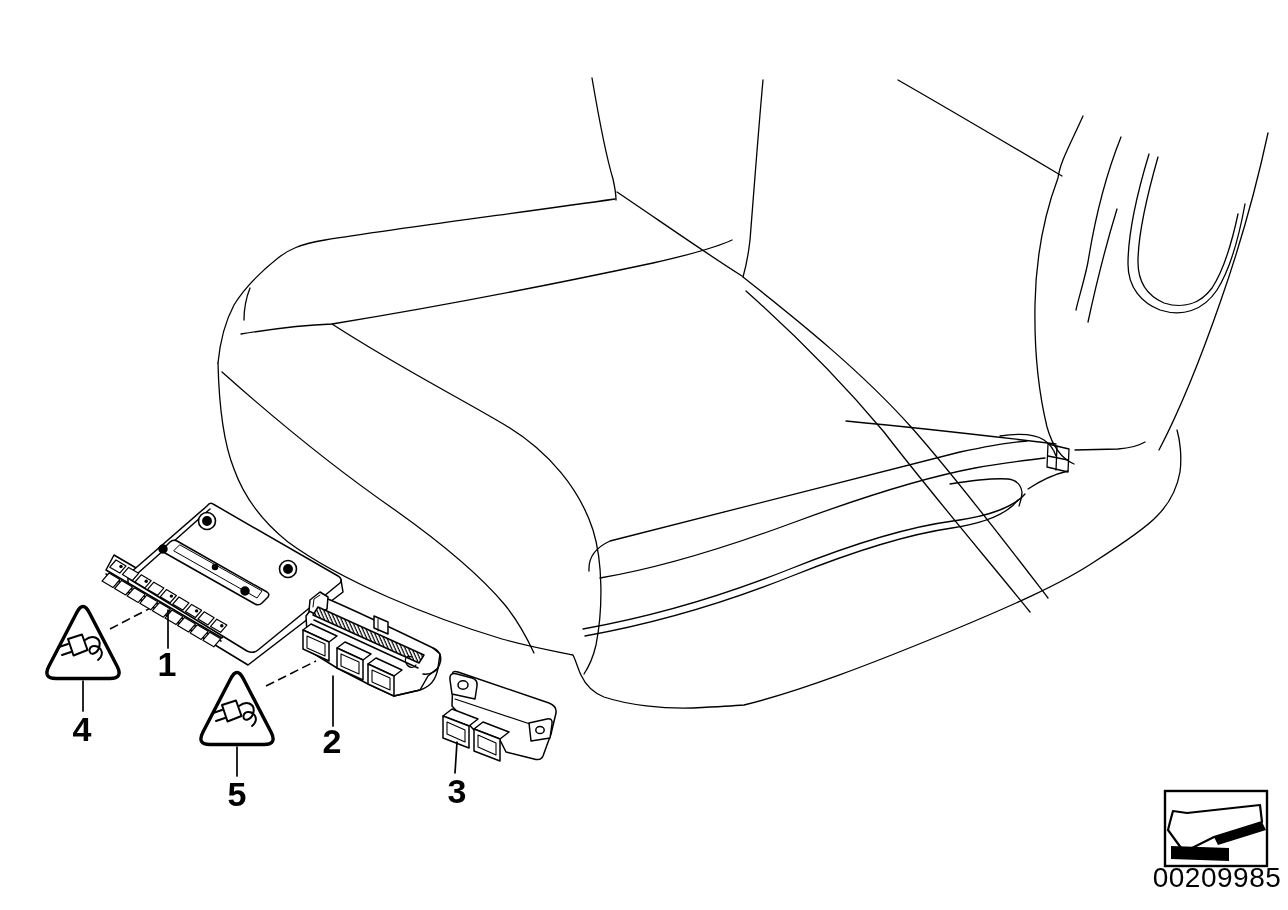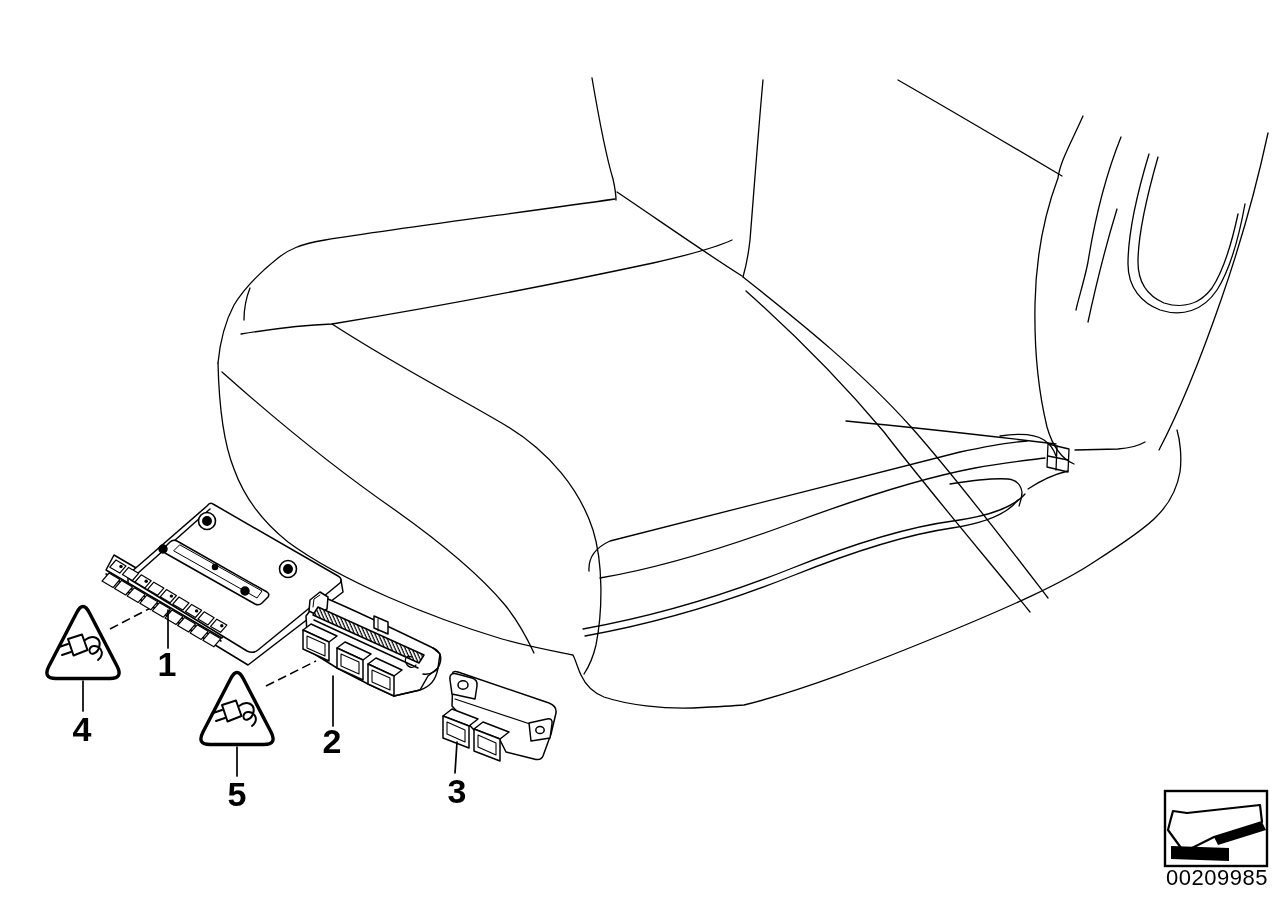--- a/index.html
+++ b/index.html
@@ -8,21 +8,21 @@
     font-family:"Liberation Sans", sans-serif;overflow:hidden;margin:0 auto;
   }
   .art{position:absolute;left:0;top:0;}
   .callout-num{
     position:absolute;transform:translate(-50%,-50%);
     font-family:"Liberation Sans", sans-serif;font-weight:700;font-size:34px;
     color:#000;line-height:1;cursor:pointer;user-select:none;
   }
   .stamp-id{
     position:absolute;transform:translate(-50%,-50%);
-    font-family:"Liberation Sans", sans-serif;font-weight:400;font-size:22px;
+    font-family:"Liberation Sans", sans-serif;font-weight:400;font-size:28px;
     letter-spacing:0.5px;color:#000;white-space:nowrap;
   }
 </style>
 </head>
 <body>
 
 <div class="canvas">
 
 <svg class="art" width="1288" height="910" viewBox="0 0 1288 910" xmlns="http://www.w3.org/2000/svg" xmlns:xlink="http://www.w3.org/1999/xlink">
 

